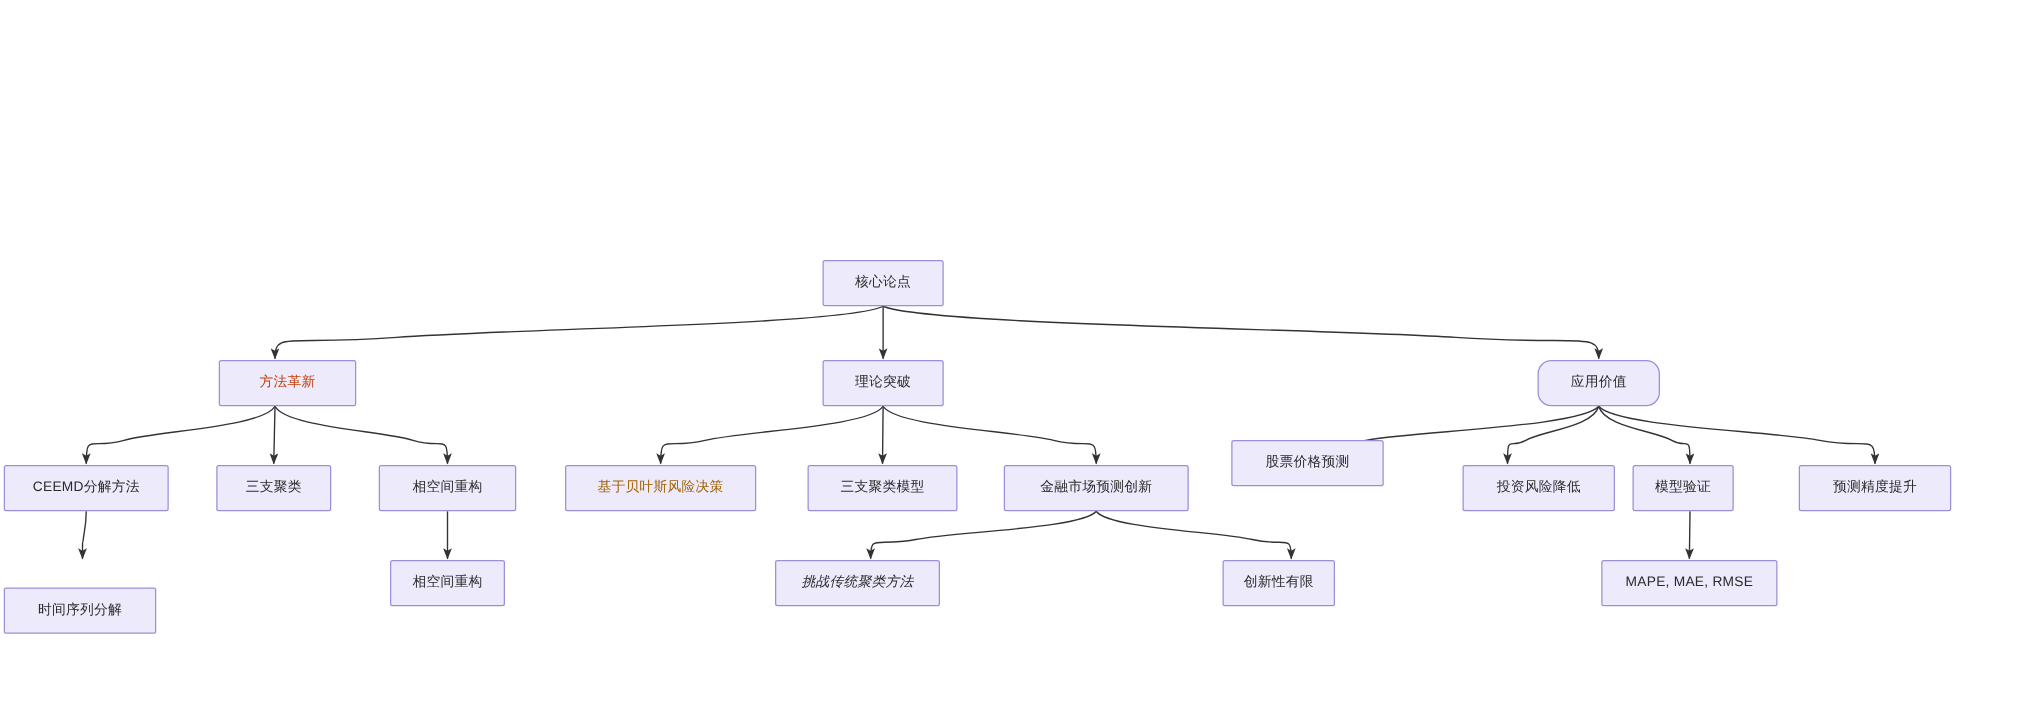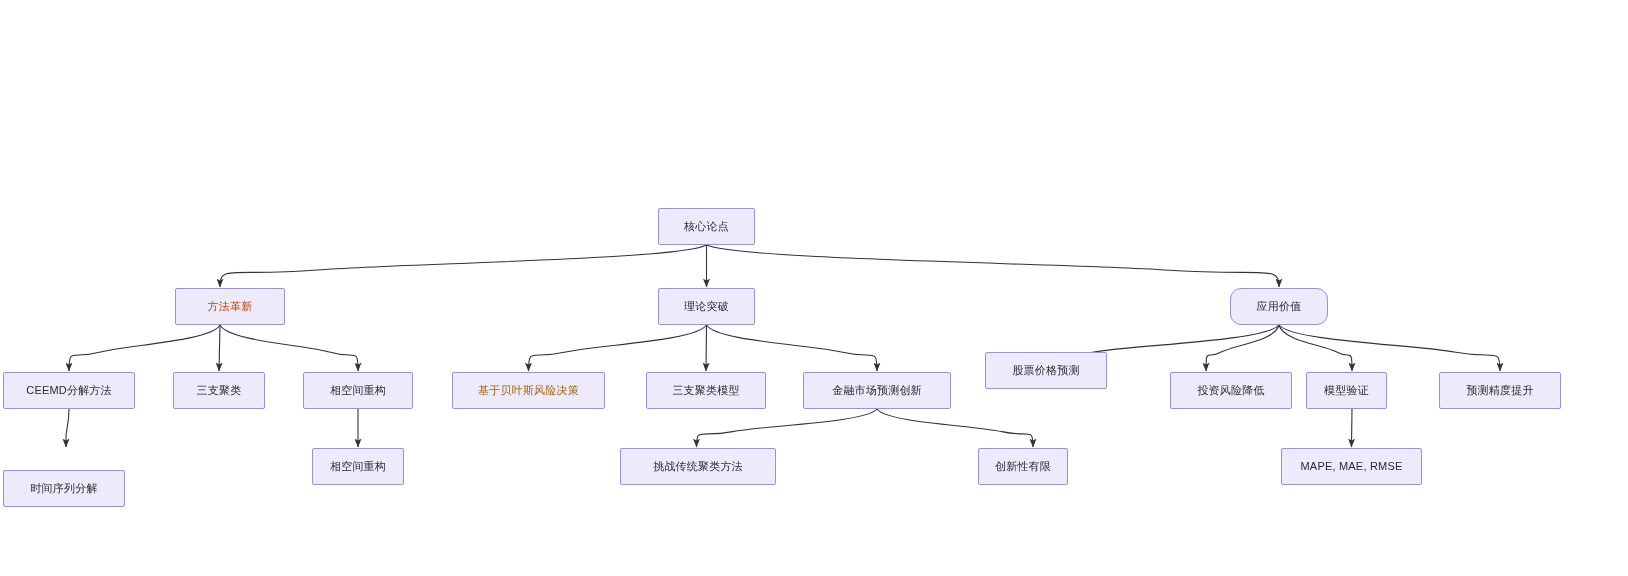--- a/index.html
+++ b/index.html
@@ -120,21 +120,21 @@
       </div>
       <div class="node" style="left: 1439px; top: 372px; width: 122px; height: 37px; background: rgb(236, 234, 251); border-color: rgb(154, 143, 216); color: rgb(43, 43, 43);">
         <span class="node-label">预测精度提升</span>
       </div>
       <div class="node" style="left: 3px; top: 448px; width: 122px; height: 37px; background: rgb(236, 234, 251); border-color: rgb(154, 143, 216); color: rgb(43, 43, 43); margin-top: 22px;">
         <span class="node-label">时间序列分解</span>
       </div>
       <div class="node" style="left: 312px; top: 448px; width: 92px; height: 37px; background: rgb(236, 234, 251); border-color: rgb(154, 143, 216); color: rgb(43, 43, 43);">
         <span class="node-label">相空间重构</span>
       </div>
-      <div class="node" style="left: 620px; top: 448px; width: 156px; height: 37px; background: rgb(236, 234, 251); border-color: rgb(154, 143, 216); color: rgb(43, 43, 43);">
+      <div class="node" style="left: 620px; top: 448px; width: 132px; height: 37px; background: rgb(236, 234, 251); border-color: rgb(154, 143, 216); color: rgb(43, 43, 43); font-style: italic;">
         <span class="node-label">挑战传统聚类方法</span>
       </div>
       <div class="node" style="left: 978px; top: 448px; width: 90px; height: 37px; background: rgb(236, 234, 251); border-color: rgb(154, 143, 216); color: rgb(43, 43, 43);">
         <span class="node-label">创新性有限</span>
       </div>
       <div class="node" style="left: 1281px; top: 448px; width: 141px; height: 37px; background: rgb(236, 234, 251); border-color: rgb(154, 143, 216); color: rgb(43, 43, 43);">
         <span class="node-label">MAPE, MAE, RMSE</span>
       </div>
     </div>
 </div>

